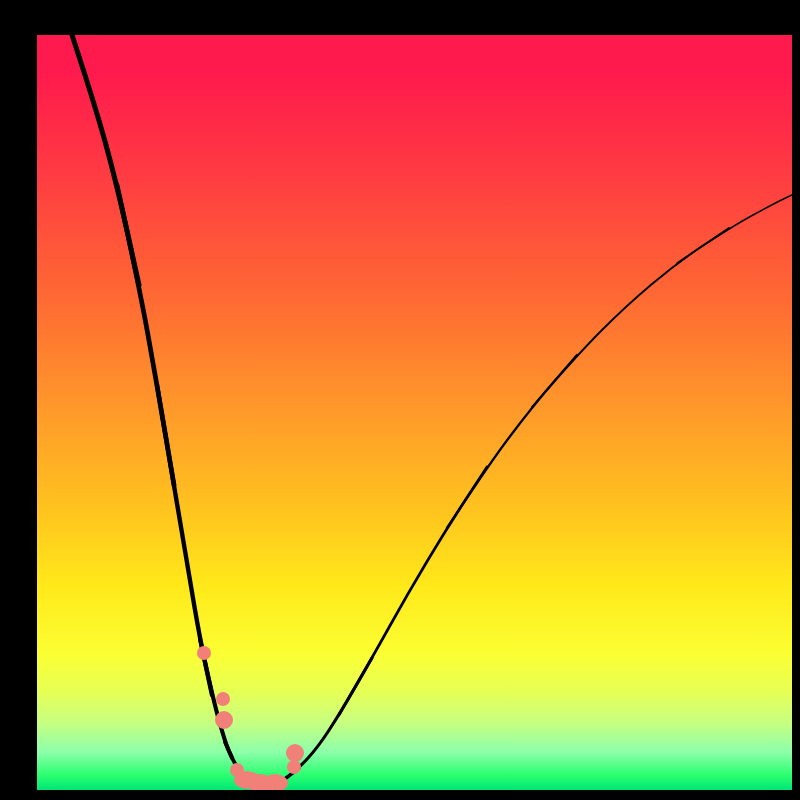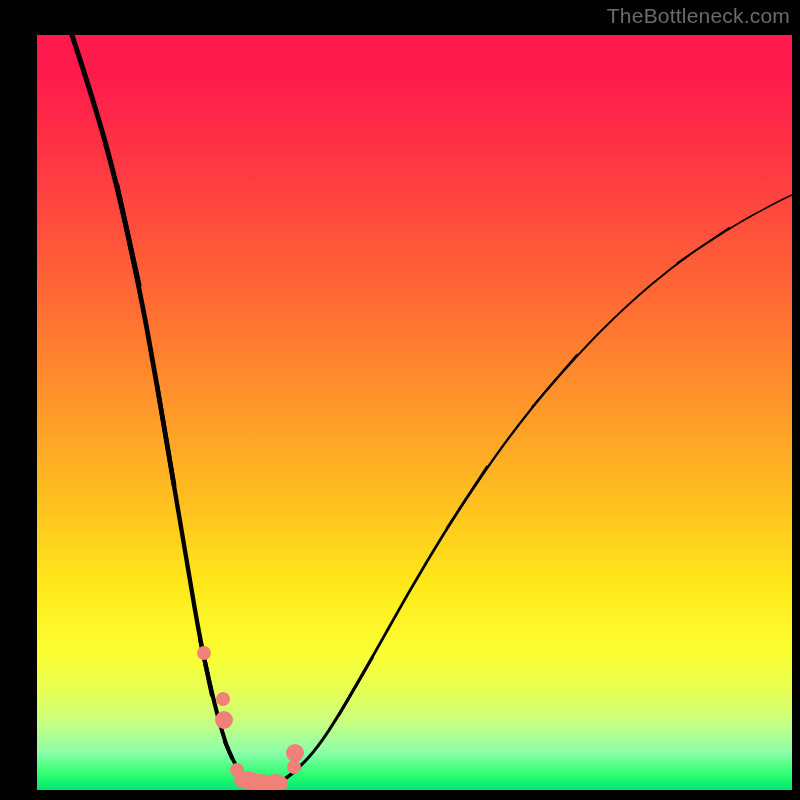--- a/index.html
+++ b/index.html
@@ -77,15 +77,14 @@
         <circle cx="187" cy="685" r="9" fill="#f08078"></circle>
         <circle cx="200" cy="735" r="7" fill="#f08078"></circle>
         <ellipse cx="210" cy="745" rx="13" ry="9" fill="#f08078"></ellipse>
         <ellipse cx="223" cy="748" rx="13" ry="9" fill="#f08078"></ellipse>
         <ellipse cx="238" cy="748" rx="13" ry="9" fill="#f08078"></ellipse>
         <circle cx="257" cy="732" r="7" fill="#f08078"></circle>
         <circle cx="258" cy="718" r="9" fill="#f08078"></circle>
       </svg>
   </div>
 
-  <div class="watermark">TheBottleneck.com</div>
 
 </div>
 
 </body></html>

